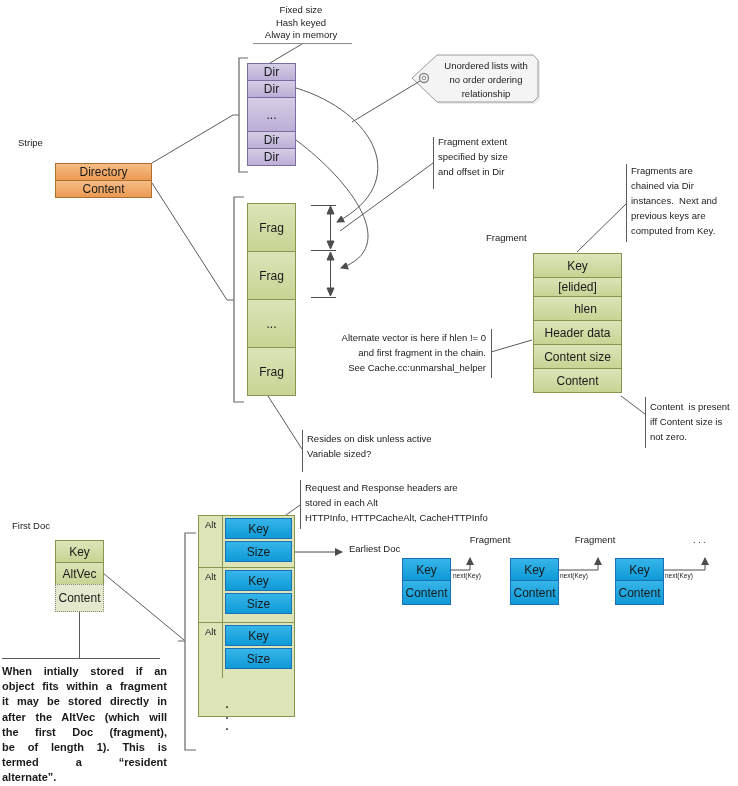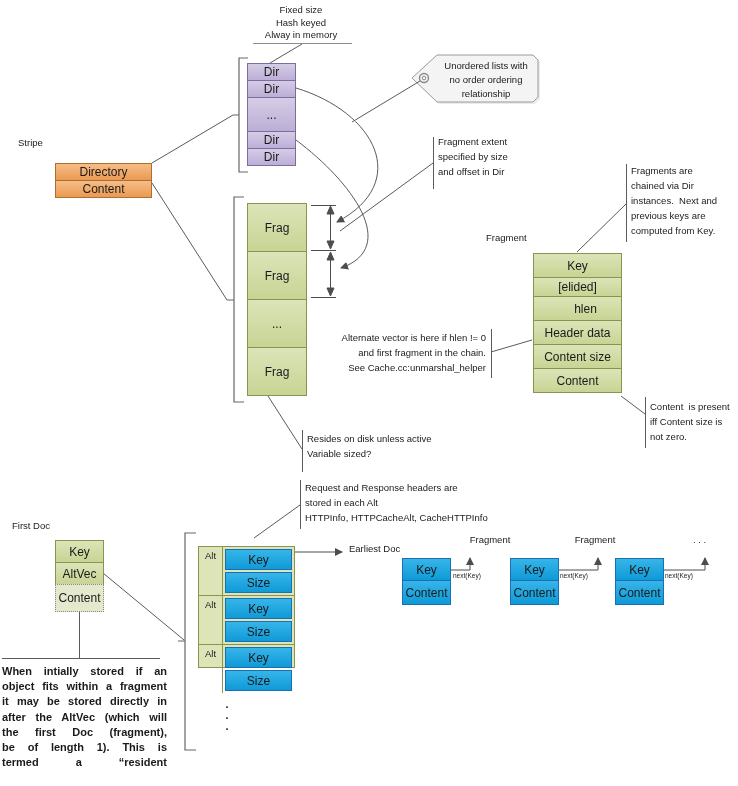--- a/index.html
+++ b/index.html
@@ -133,21 +133,21 @@
   </div>
 
   <div class="stack" style="left:247px;top:63px;width:49px;">
     <div class="cell dir" style="height:18px;">Dir</div>
     <div class="cell dir" style="height:18px;">Dir</div>
     <div class="cell dir" style="height:35px;">...</div>
     <div class="cell dir" style="height:18px;">Dir</div>
     <div class="cell dir" style="height:18px;">Dir</div>
   </div>
 
-  <div class="stack" style="left:247px;top:203px;width:60px;">
+  <div class="stack" style="left:247px;top:203px;width:49px;">
     <div class="cell green" style="height:49px;">Frag</div>
     <div class="cell green" style="height:49px;">Frag</div>
     <div class="cell green" style="height:49px;">...</div>
     <div class="cell green" style="height:49px;">Frag</div>
   </div>
 
   <div class="abs note" style="left:438px;top:134px;">
     <div>Fragment extent</div>
     <div>specified by size</div>
     <div>and offset in Dir</div>
@@ -194,21 +194,21 @@
     <div>Variable sized?</div>
   </div>
 
   <div class="abs label" style="left:12px;top:520px;">First Doc</div>
   <div class="stack" style="left:55px;top:540px;width:49px;">
     <div class="cell green" style="height:23px;">Key</div>
     <div class="cell green" style="height:23px;">AltVec</div>
     <div class="cell green-dotted" style="height:28px;">Content</div>
   </div>
 
-  <div class="altwrap" style="left:198px;top:546px;width:97px;height:122px;">
+  <div class="altwrap" style="left:198px;top:515px;width:97px;height:202px;">
     <div class="altsec" style="height:52px;">
       <div class="altlab">Alt</div>
       <div class="altcol">
         <div class="cell blue">Key</div>
         <div class="cell blue">Size</div>
       </div>
     </div>
     <div class="altsec" style="height:55px;">
       <div class="altlab">Alt</div>
       <div class="altcol">
@@ -254,15 +254,16 @@
   <div class="abs tiny" style="left:665px;top:572px;">next(Key)</div>
 
   <div class="abs boldnote" style="left:2px;top:664px;">
     <div class="jl">When intially stored if an</div>
     <div class="jl">object fits within a fragment</div>
     <div class="jl">it may be stored directly in</div>
     <div class="jl">after the AltVec (which will</div>
     <div class="jl">the first Doc (fragment),</div>
     <div class="jl">be of length 1). This is</div>
     <div class="jl">termed a “resident</div>
+    <div>alternate”.</div>
   </div>
 
 </div>
 
 </body></html>

